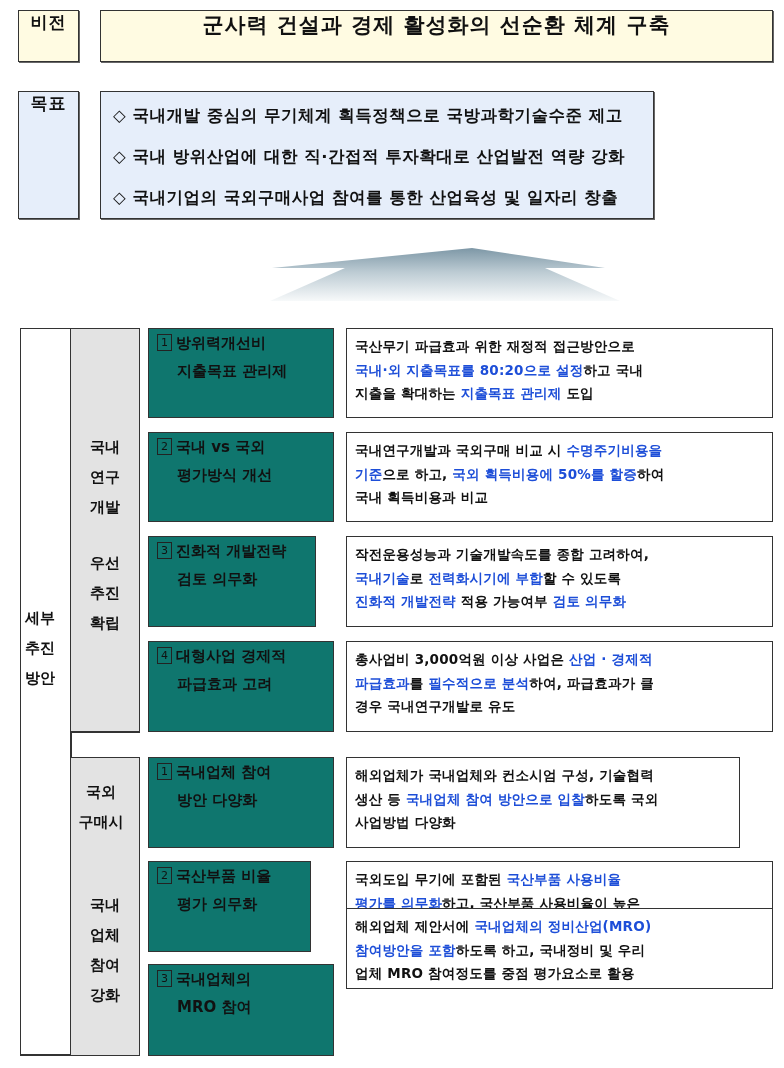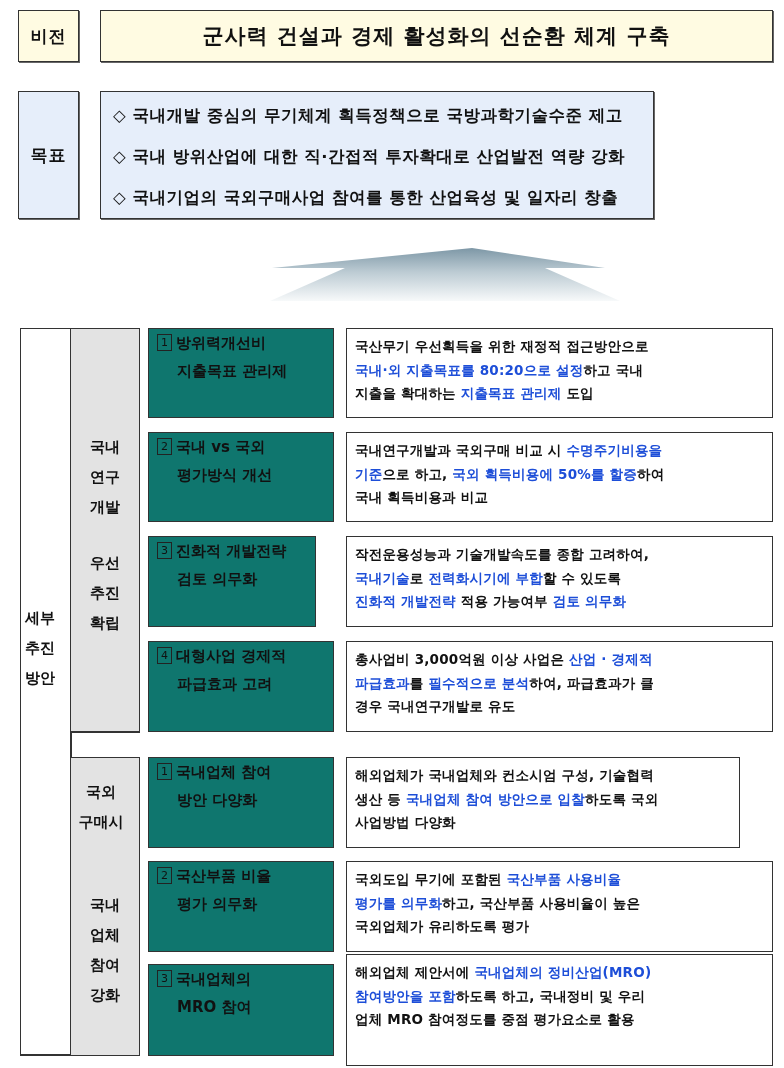--- a/index.html
+++ b/index.html
@@ -2,21 +2,21 @@
 <html><head>
 <meta charset="utf-8">
 <style>
   html, body { margin:0; padding:0; background:#ffffff; }
   body { width:784px; height:1068px; position:relative; overflow:hidden;
          font-family:"DejaVu Sans","Liberation Sans",sans-serif; color:#111; }
   .abs { position:absolute; box-sizing:border-box; }
   .box { border:1.5px solid #333; box-shadow:1px 1px 0 #666; }
   .vision-label, .vision-main { background:#fffbe2; }
   .goal-label, .goal-main { background:#e6eefa; }
-  .center { display:flex; align-items:center; justify-content:center; text-align:center; }
+  .center { display:flex; align-items:flex-start; justify-content:center; text-align:center; }
   .vision-label span, .goal-label span { font-weight:bold; font-size:17px; letter-spacing:1px; }
   .vision-main span { font-weight:bold; font-size:21px; letter-spacing:1px; }
   .goal-main { padding:8px 0 0 12px; }
   .goal-line { font-size:16.5px; line-height:41px; white-space:nowrap; font-weight:bold; letter-spacing:0.5px; }
   .arrow { left:200px; top:247px; width:440px; height:64px; }
   .frame-outer { left:20px; top:328px; width:51px; height:728px; border:1.5px solid #333; border-right:none; background:#fff; }
   .frame-outer-label { left:20px; top:603px; width:40px; font-size:15px; font-weight:bold; line-height:30px; text-align:center; }
   .gray-col { background:#e3e3e3; border:1.5px solid #333; }
   .gray-label { font-size:15px; font-weight:bold; line-height:30px; text-align:center; }
   .mid-box { border:1.5px solid #333; background:#0f766e; display:flex; align-items:flex-start; }
@@ -88,21 +88,21 @@
   <div>국내</div>
   <div>업체</div>
   <div>참여</div>
   <div>강화</div>
 </div>
 
 <div class="abs mid-box" style="left:148px;top:328px;width:186px;height:90px;">
   <div class="mid-inner"><span class="mid-num">1</span><span>방위력개선비</span><span class="mid-line2">지출목표 관리제</span></div>
 </div>
 <div class="abs right-box" style="left:346px;top:328px;width:427px;height:90px;">
-  <div><span>국산무기 우선획득을 위한 재정적 접근방안으로</span></div>
+  <div><span>국산무기 파급효과 위한 재정적 접근방안으로</span></div>
   <div><span class="hl">국내·외 지출목표를 80:20으로 설정</span><span>하고 국내</span></div>
   <div><span>지출을 확대하는 </span><span class="hl">지출목표 관리제</span><span> 도입</span></div>
 </div>
 
 <div class="abs mid-box" style="left:148px;top:432px;width:186px;height:90px;">
   <div class="mid-inner"><span class="mid-num">2</span><span>국내 vs 국외</span><span class="mid-line2">평가방식 개선</span></div>
 </div>
 <div class="abs right-box" style="left:346px;top:432px;width:427px;height:90px;">
   <div><span>국내연구개발과 국외구매 비교 시 </span><span class="hl">수명주기비용을</span></div>
   <div><span class="hl">기준</span><span>으로 하고, </span><span class="hl">국외 획득비용에 50%를 할증</span><span>하여</span></div>
@@ -129,29 +129,29 @@
 
 <div class="abs mid-box" style="left:148px;top:757px;width:186px;height:91px;">
   <div class="mid-inner"><span class="mid-num">1</span><span>국내업체 참여</span><span class="mid-line2">방안 다양화</span></div>
 </div>
 <div class="abs right-box" style="left:346px;top:757px;width:394px;height:91px;">
   <div><span>해외업체가 국내업체와 컨소시엄 구성, 기술협력</span></div>
   <div><span>생산 등 </span><span class="hl">국내업체 참여 방안으로 입찰</span><span>하도록 국외</span></div>
   <div><span>사업방법 다양화</span></div>
 </div>
 
-<div class="abs mid-box" style="left:148px;top:861px;width:186px;height:91px;">
+<div class="abs mid-box" style="left:148px;top:861px;width:163px;height:91px;">
   <div class="mid-inner"><span class="mid-num">2</span><span>국산부품 비율</span><span class="mid-line2">평가 의무화</span></div>
 </div>
 <div class="abs right-box" style="left:346px;top:861px;width:427px;height:91px;">
   <div><span>국외도입 무기에 포함된 </span><span class="hl">국산부품 사용비율</span></div>
   <div><span class="hl">평가를 의무화</span><span>하고, 국산부품 사용비율이 높은</span></div>
   <div><span>국외업체가 유리하도록 평가</span></div>
 </div>
 
 <div class="abs mid-box" style="left:148px;top:964px;width:186px;height:92px;">
   <div class="mid-inner"><span class="mid-num">3</span><span>국내업체의</span><span class="mid-line2">MRO 참여</span></div>
 </div>
-<div class="abs right-box" style="left:346px;top:954px;width:427px;height:112px;">
+<div class="abs right-box" style="left:346px;top:908px;width:427px;height:81px;">
   <div><span>해외업체 제안서에 </span><span class="hl">국내업체의 정비산업(MRO)</span></div>
   <div><span class="hl">참여방안을 포함</span><span>하도록 하고, 국내정비 및 우리</span></div>
   <div><span>업체 MRO 참여정도를 중점 평가요소로 활용</span></div>
 </div>
 
 </body></html>

